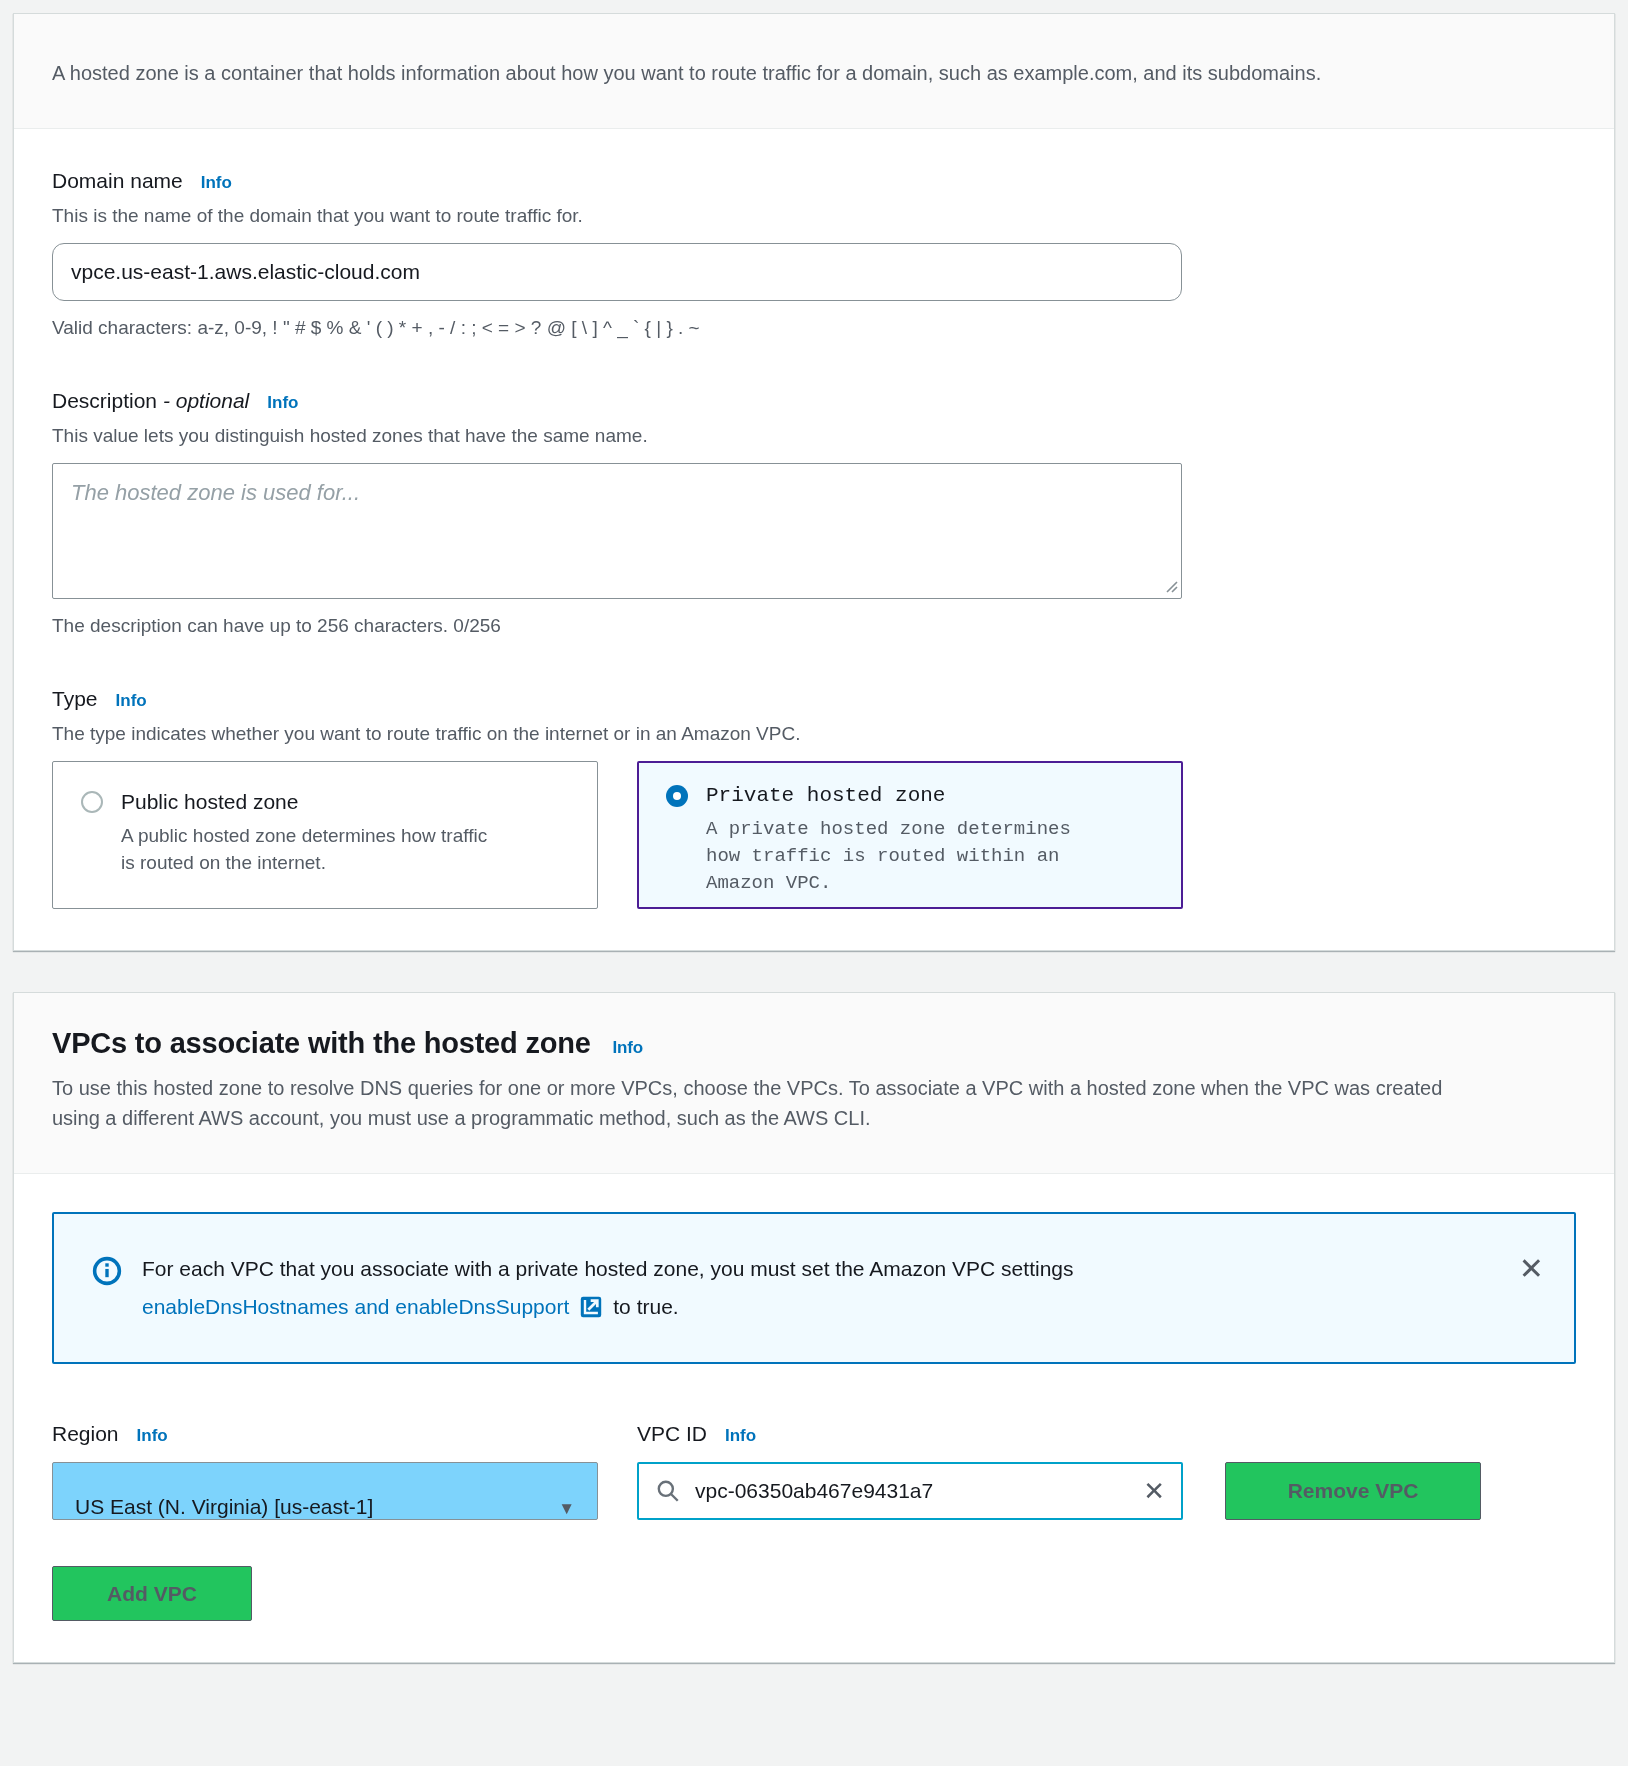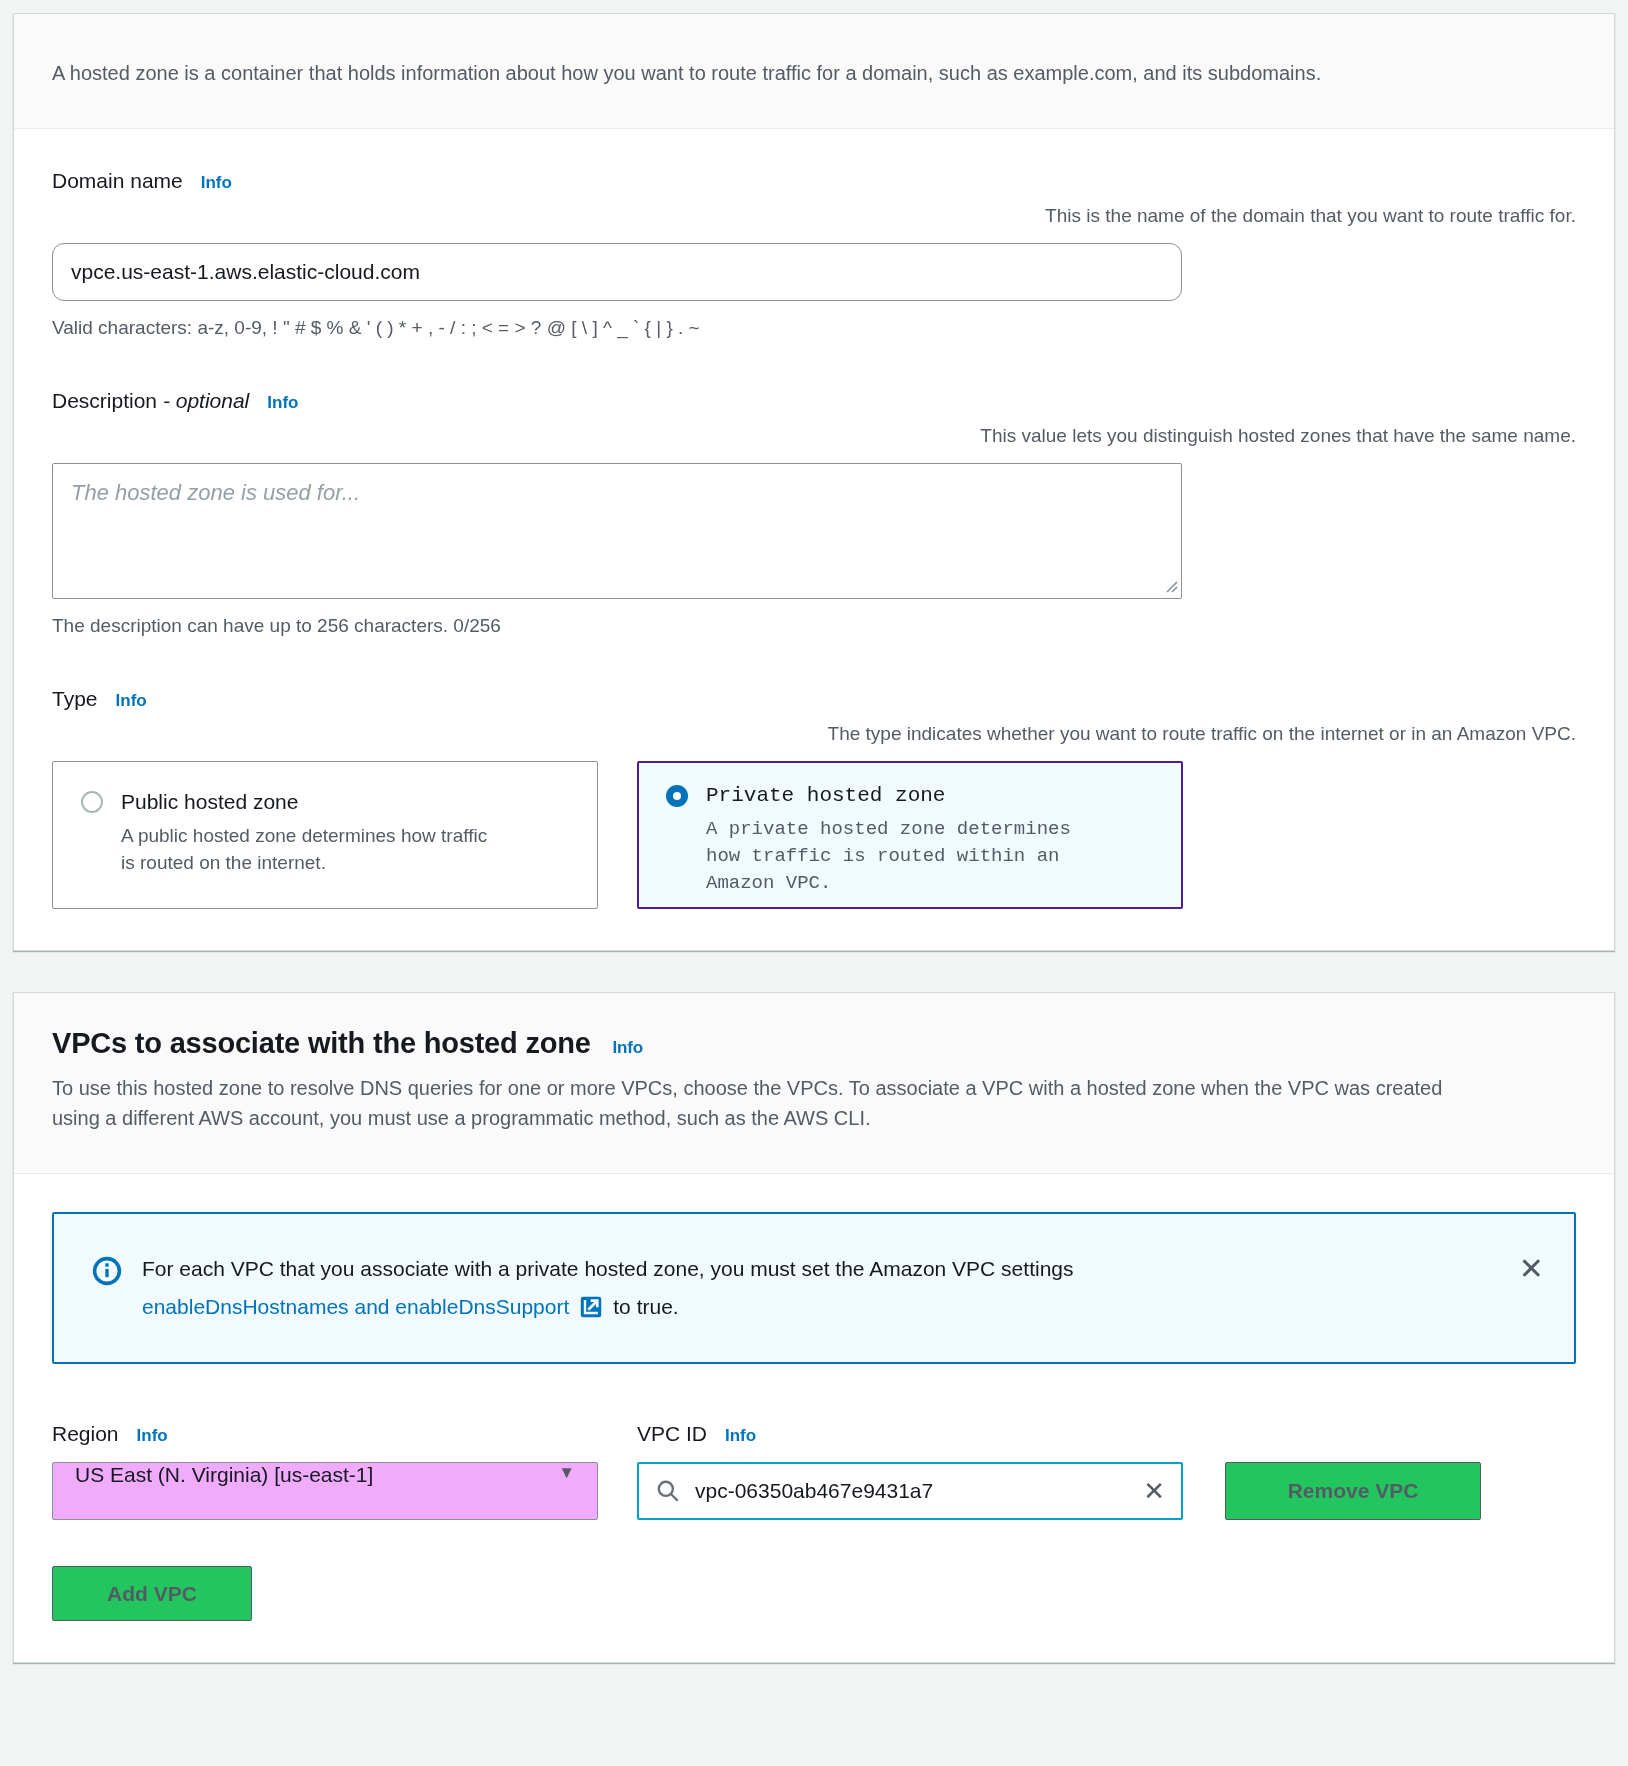--- a/index.html
+++ b/index.html
@@ -36,21 +36,21 @@
 
   .field{margin:0 0 46px 0;}
   .field:last-child{margin-bottom:0;}
   .label-row{display:flex;align-items:baseline;gap:18px;}
   .field-label{font-size:21px;line-height:28px;color:#16191f;}
   .optional{font-style:italic;}
   .info-link{
     font-size:17px;font-weight:700;color:#0073bb;
     text-decoration:none;line-height:24px;cursor:pointer;
   }
-  .field-help{font-size:19px;line-height:26px;color:#545b64;margin-top:8px;text-align:right;}
+  .field-help{font-size:19px;line-height:26px;color:#545b64;margin-top:8px;}
   .constraint{font-size:19px;line-height:26px;color:#545b64;margin-top:14px;}
 
   .text-input{
     box-sizing:border-box;
     width:1130px;height:58px;
     margin-top:14px;
     border:1px solid #879196;border-radius:12px;
     padding:0 18px;
     font-family:"Liberation Sans",sans-serif;
     font-size:21px;color:#16191f;background:#fff;
@@ -116,22 +116,22 @@
     font-size:30px;line-height:30px;color:#545b64;padding:0;margin-left:20px;
     font-family:"DejaVu Sans",sans-serif;
   }
 
   .vpc-row{display:flex;margin-top:56px;}
   .vpc-col1{width:546px;margin-right:39px;}
   .vpc-col2{width:546px;}
   .select-box{
     box-sizing:border-box;
     width:546px;height:58px;margin-top:14px;
-    border:1px solid #879196;border-radius:2px;background:#f0abfc;
-    display:flex;align-items:flex-start;justify-content:space-between;
+    border:1px solid #879196;border-radius:2px;background:#7dd3fc;
+    display:flex;align-items:flex-end;justify-content:space-between;
     padding:0 22px;cursor:pointer;
     font-size:21px;color:#16191f;
   }
   .caret{font-size:17px;color:#545b64;}
   .search-box{
     box-sizing:border-box;
     width:546px;height:58px;margin-top:14px;
     border:2px solid #00a1c9;border-radius:2px;background:#fff;
     display:flex;align-items:center;
     padding:0 16px;

